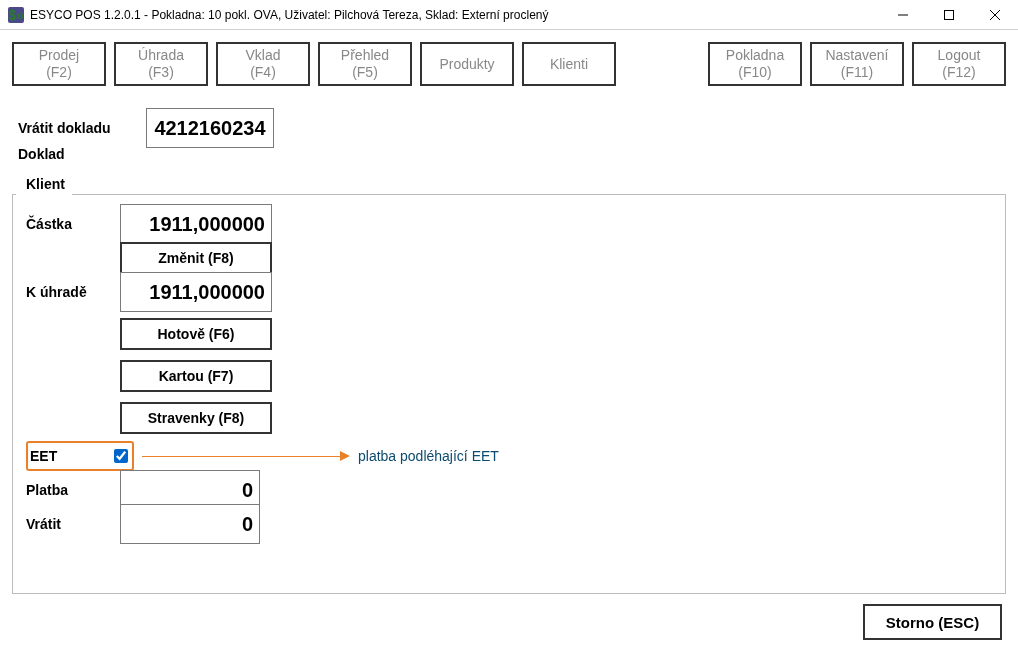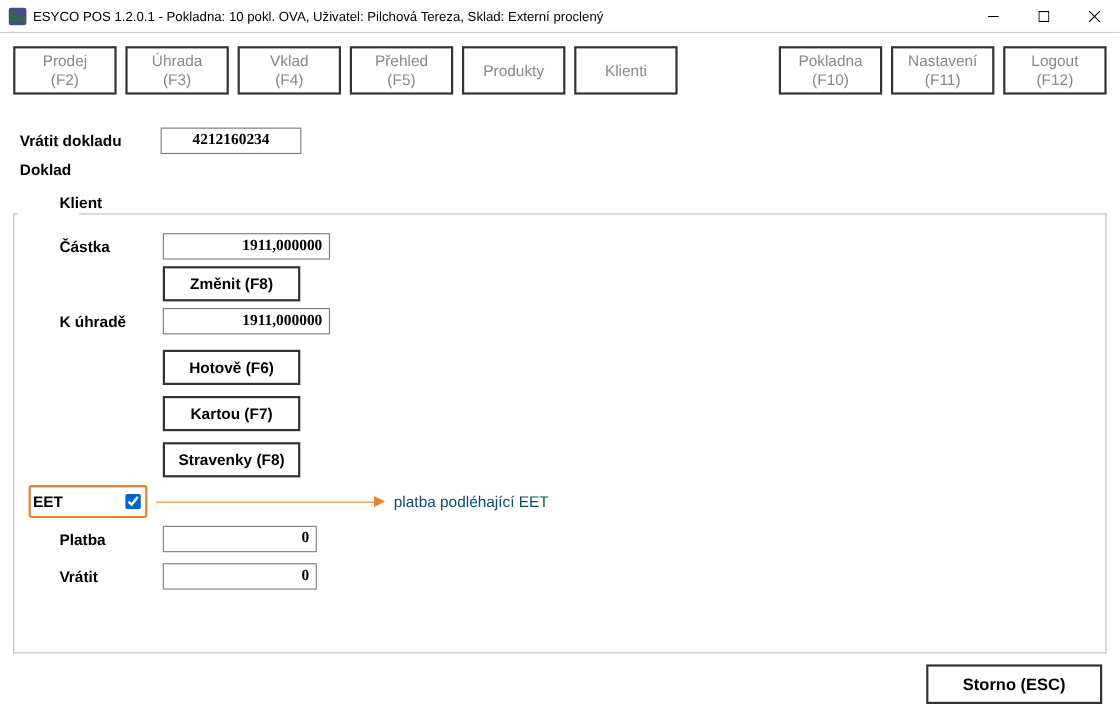--- a/index.html
+++ b/index.html
@@ -76,49 +76,49 @@
       display: flex;
       align-items: center;
       margin-bottom: 4px;
       height: 28px;
     }
     .row .label {
       width: 94px;
     }
     .small-input {
       border: 1px solid #7a7a7a;
-      height: 24px;
+      height: 40px;
       text-align: right;
       padding: 0 6px;
       font-weight: bold;
-      font-size: 14px;
-      font-family: Liberation Serif, serif;
+      font-size: 20px;
+      font-family: Liberation Sans, sans-serif;
       background: #fff;
     }
     .doc-num { width: 128px; text-align: center; }
     .money { width: 152px; }
     .money-narrow { width: 140px; }
     .fieldset-label {
       font-weight: bold;
       margin-top: 2px;
       margin-bottom: 8px;
     }
 
     .action-btn {
       border: 2px solid #333;
       background: #fff;
-      width: 125px;
+      width: 152px;
       height: 32px;
       font-weight: bold;
       font-size: 14px;
       margin-bottom: 10px;
       cursor: pointer;
       font-family: inherit;
     }
-    .col-fields .row { margin-bottom: 6px; margin-left: 28px; }
+    .col-fields .row { margin-bottom: 6px; }
 
     .eet-row {
       display: flex; align-items: center;
       height: 24px;
       margin-bottom: 8px;
     }
     .eet-highlight {
       border: 2px solid #e8812a;
       border-radius: 3px;
       padding: 0 4px 0 0;
@@ -150,21 +150,21 @@
       border-bottom: 5px solid transparent;
       margin-right: 8px;
     }
 
     .storno-btn {
       position: absolute;
       right: 16px;
       bottom: 16px;
       border: 2px solid #333;
       background: #fff;
-      width: 160px;
+      width: 139px;
       height: 36px;
       font-weight: bold;
       font-size: 15px;
       cursor: pointer;
       font-family: inherit;
       margin-top: 34px;
     }
     .groupline-left {
       position: absolute;
       left: 12px;

